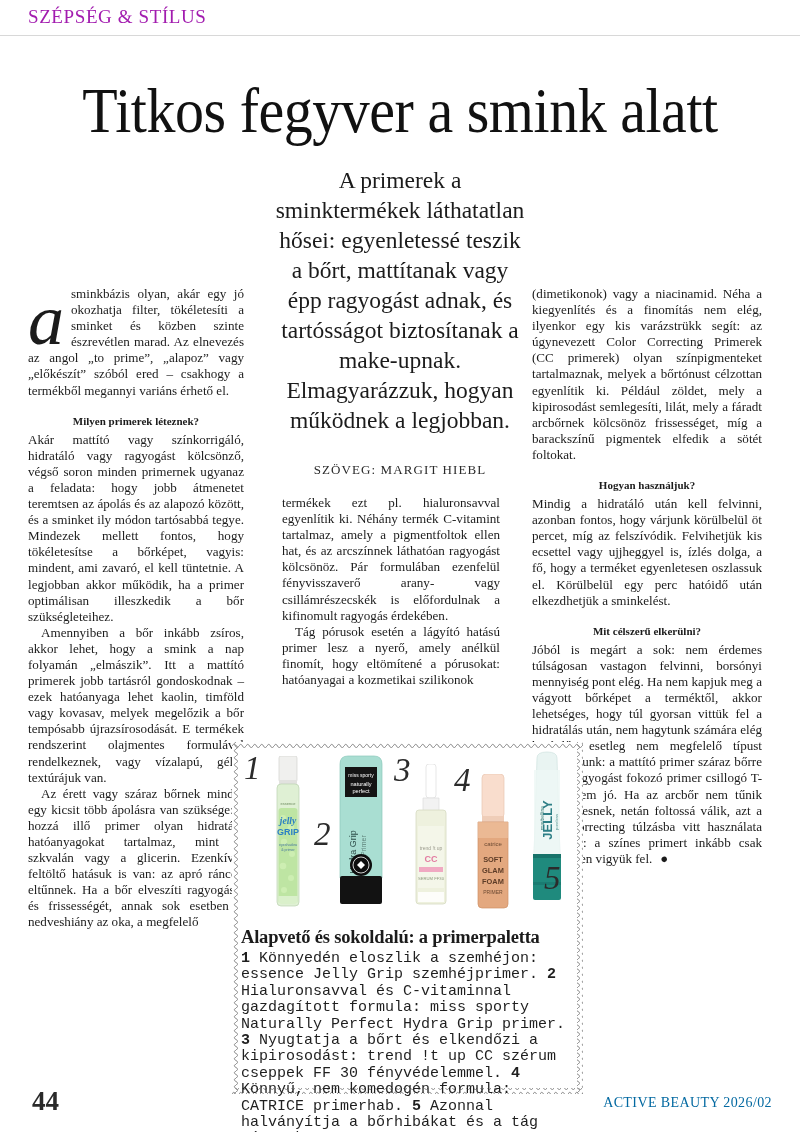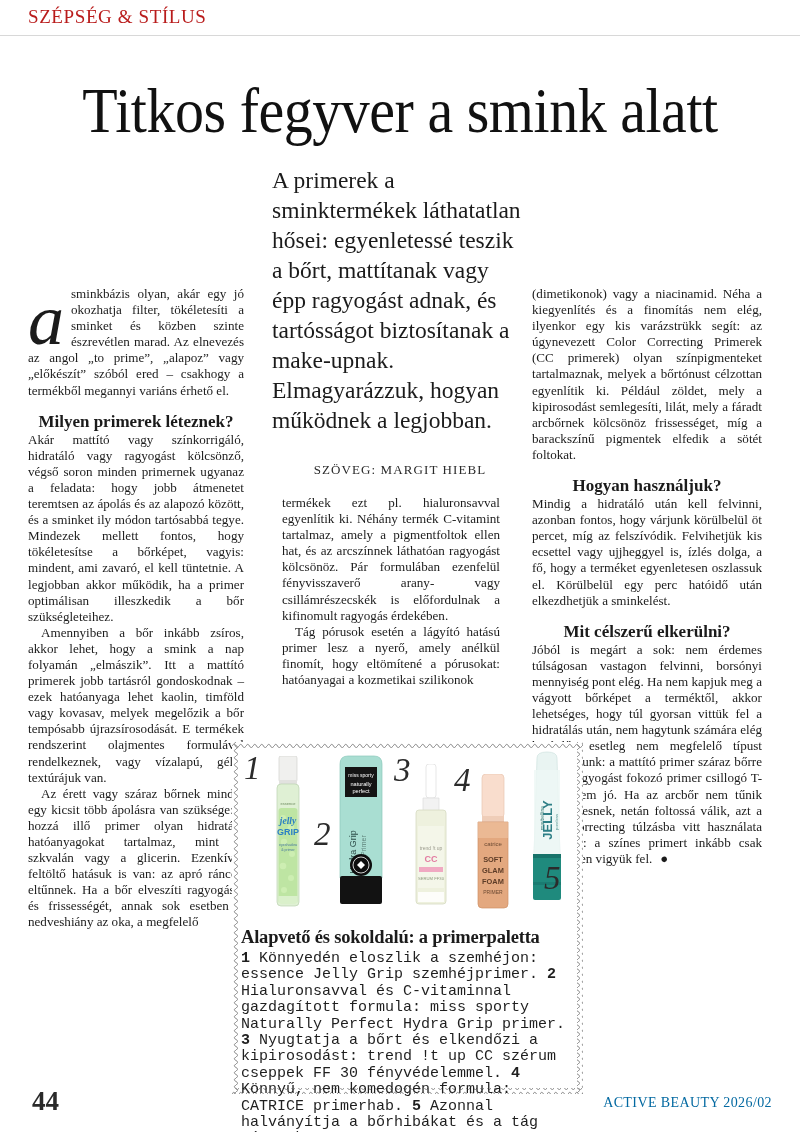--- a/index.html
+++ b/index.html
@@ -11,21 +11,21 @@
     position:relative;
     overflow:hidden;
   }
   .page { position:relative; width:800px; height:1132px; }
 
   
   .runhead {
     position:absolute; left:28px; top:6px;
     font-family:"Liberation Serif", serif;
     font-size:19px; letter-spacing:0.6px;
-    color:#b91c1c;
+    color:#a21caf;
   }
   .runhead-rule {
     position:absolute; left:0; top:35px; width:800px; height:1px;
     background:#d8d8d8;
   }
 
   
   .headline {
     position:absolute; left:0; top:78px; width:800px;
     text-align:center;
@@ -43,21 +43,21 @@
   .col p {
     margin:0;
     font-size:13.1px;
     line-height:16.1px;
     text-align:justify;
     hyphens:manual;
   }
   .col p + p { text-indent:13px; }
   .col h3 {
     margin:13px 0 1px 0;
-    font-size:17px;
+    font-size:11px;
     line-height:19px;
     font-weight:700;
     text-align:center;
     text-indent:0;
   }
 
   .col-left  { left:28px;  top:286px; width:216px; }
   .col-mid   { left:282px; top:495px; width:218px; }
   .col-right { left:532px; top:286px; width:230px; }
 
@@ -69,20 +69,21 @@
     font-size:72px;
     line-height:56px;
     padding:4px 7px 0 0;
     margin-top:2px;
     font-weight:400;
   }
 
   
   .deck {
     position:absolute; left:272px; top:165px; width:256px;
+    text-align:center;
     font-family:"Liberation Serif", serif;
     font-size:23.5px;
     line-height:30px;
     color:#1b1b1b;
   }
   .byline {
     position:absolute; left:272px; top:462px; width:256px;
     text-align:center;
     font-size:13px;
     letter-spacing:1.1px;

